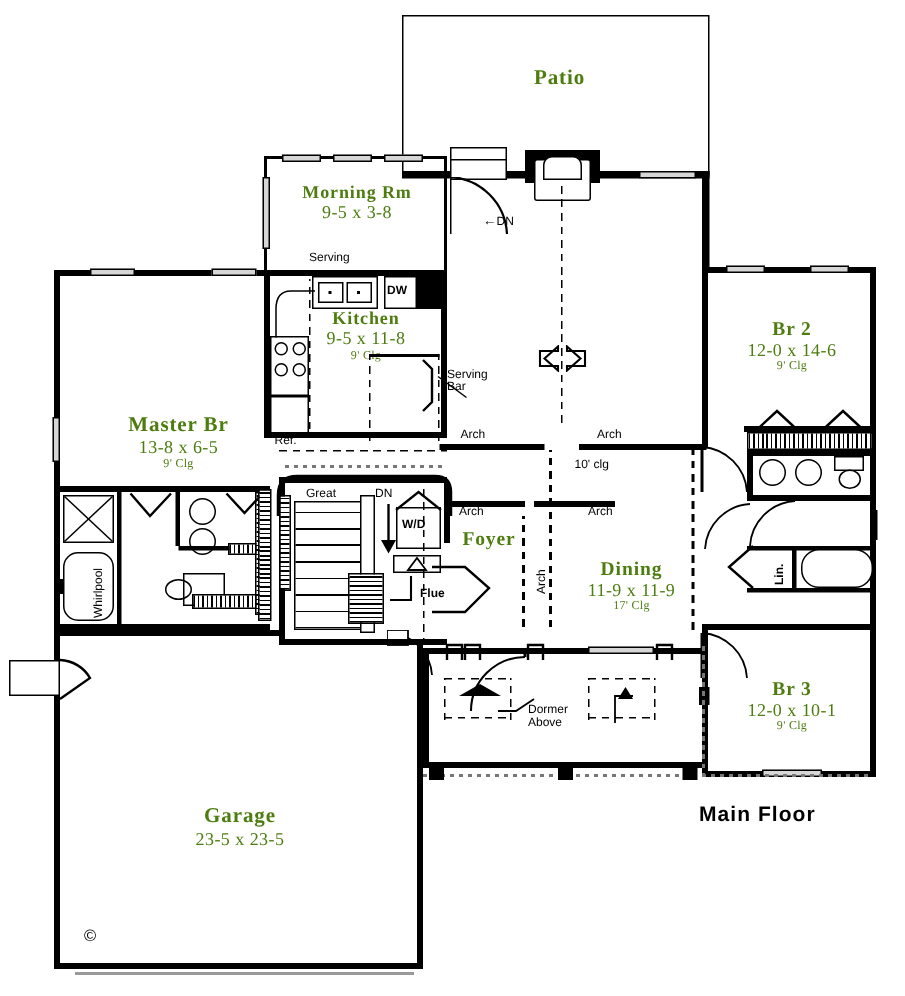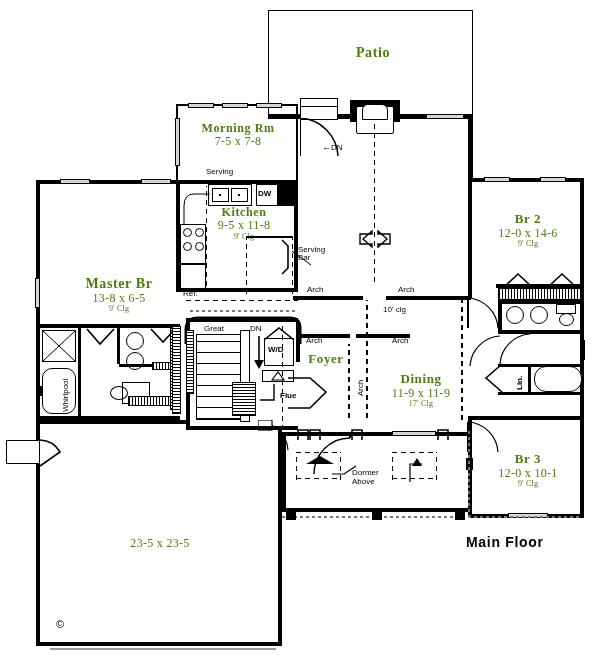--- a/index.html
+++ b/index.html
@@ -190,21 +190,21 @@
     <span style="font-size:9px">←</span><span>DN</span>
   </div>
 
   <div class="outline-2" style="left:176px; top:104px; width:122px; height:78px;"></div>
   <div class="win" style="left:188px; top:103px; width:26px; height:5px;"></div>
   <div class="win" style="left:222px; top:103px; width:26px; height:5px;"></div>
   <div class="win" style="left:256px; top:103px; width:26px; height:5px;"></div>
   <div class="win" style="left:175px; top:118px; width:5px; height:48px;"></div>
   <div class="room small" style="left:183px; top:122px; width:110px;">
     <span class="nm">Morning  Rm</span>
-    <span class="dim">7-5 x 7-8</span>
+    <span class="dim">9-5 x 3-8</span>
   </div>
   <div class="tag" style="left:206px; top:168px;">
     <span>Serving</span>
   </div>
 
 
   <div class="swing" style="left:352px; top:230px;">
     <svg class="icon" width="46" height="18" viewBox="0 0 46 18">
       <path d="M20 4 L20 1 L11 9 L20 17 L20 14 L8 14 L8 4 Z" fill="#fff" stroke="#000" stroke-width="1.4"></path>
       <path d="M26 4 L26 1 L35 9 L26 17 L26 14 L38 14 L38 4 Z" fill="#fff" stroke="#000" stroke-width="1.4"></path>
@@ -580,20 +580,21 @@
   <div class="wall" style="left:186px; top:426px; width:96px; height:4px;"></div>
 
   <div class="whitebox" style="left:6px; top:440px; width:34px; height:24px;"></div>
   <div class="swing" style="left:38px; top:438px;">
     <svg class="icon" width="26" height="30" viewBox="0 0 26 30">
       <path d="M2 2 A 24 24 0 0 1 22 14 L2 28" fill="none" stroke="#000" stroke-width="1.6"></path>
     </svg>
   </div>
 
   <div class="room big" style="left:100px; top:537px; width:120px;">
+    <span class="nm">Garage</span>
     <span class="dim">23-5 x 23-5</span>
   </div>
   <div class="copy" style="left:56px; top:618px;">©</div>
 
   <div class="wall-thin" style="left:50px; top:648px; width:226px; height:2px; background:#999;"></div>
 
   <div class="dash-h" style="left:186px; top:300px; width:112px; height:1px;"></div>
   <div class="dot-h" style="left:190px; top:310px; width:106px; height:2px;"></div>
   <div class="wall" style="left:176px; top:288px; width:122px; height:4px;"></div>
   <div class="hatch-h" style="left:172px; top:326px; width:9px; height:88px;"></div>

